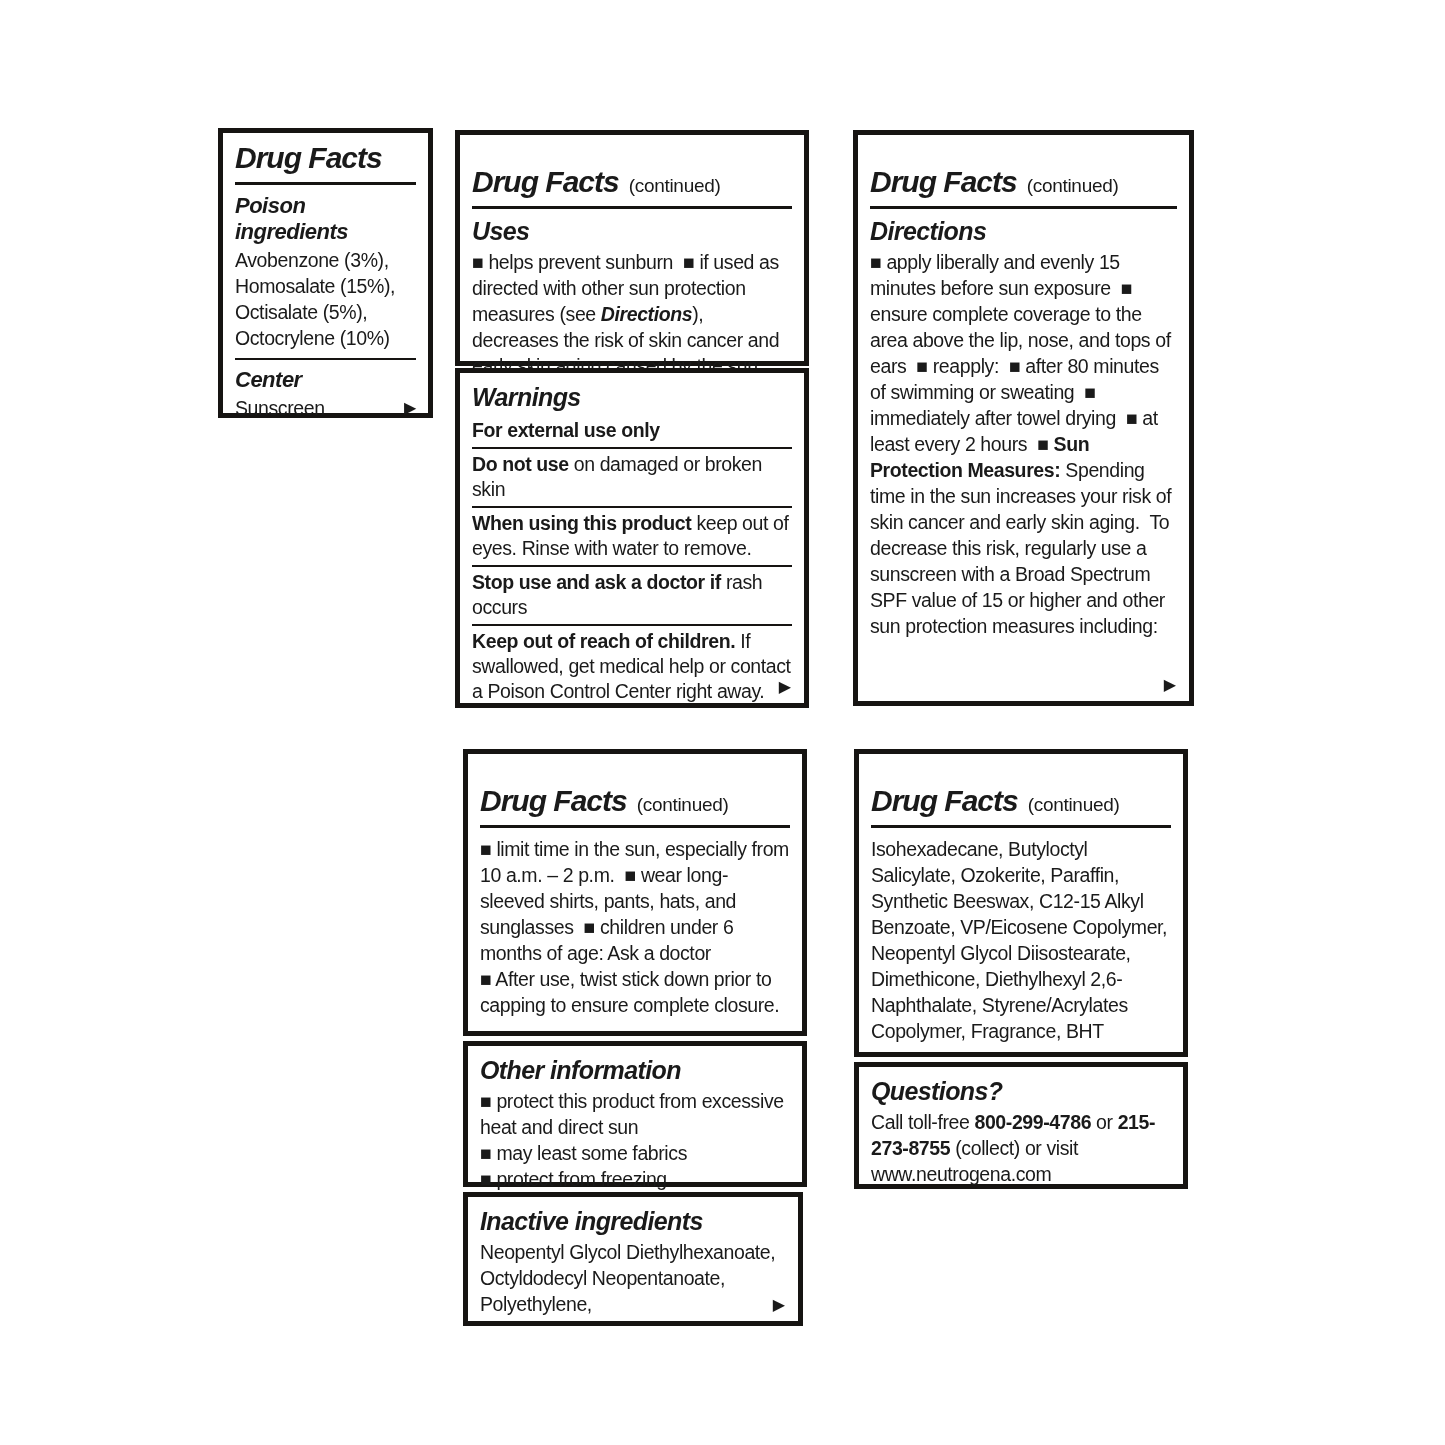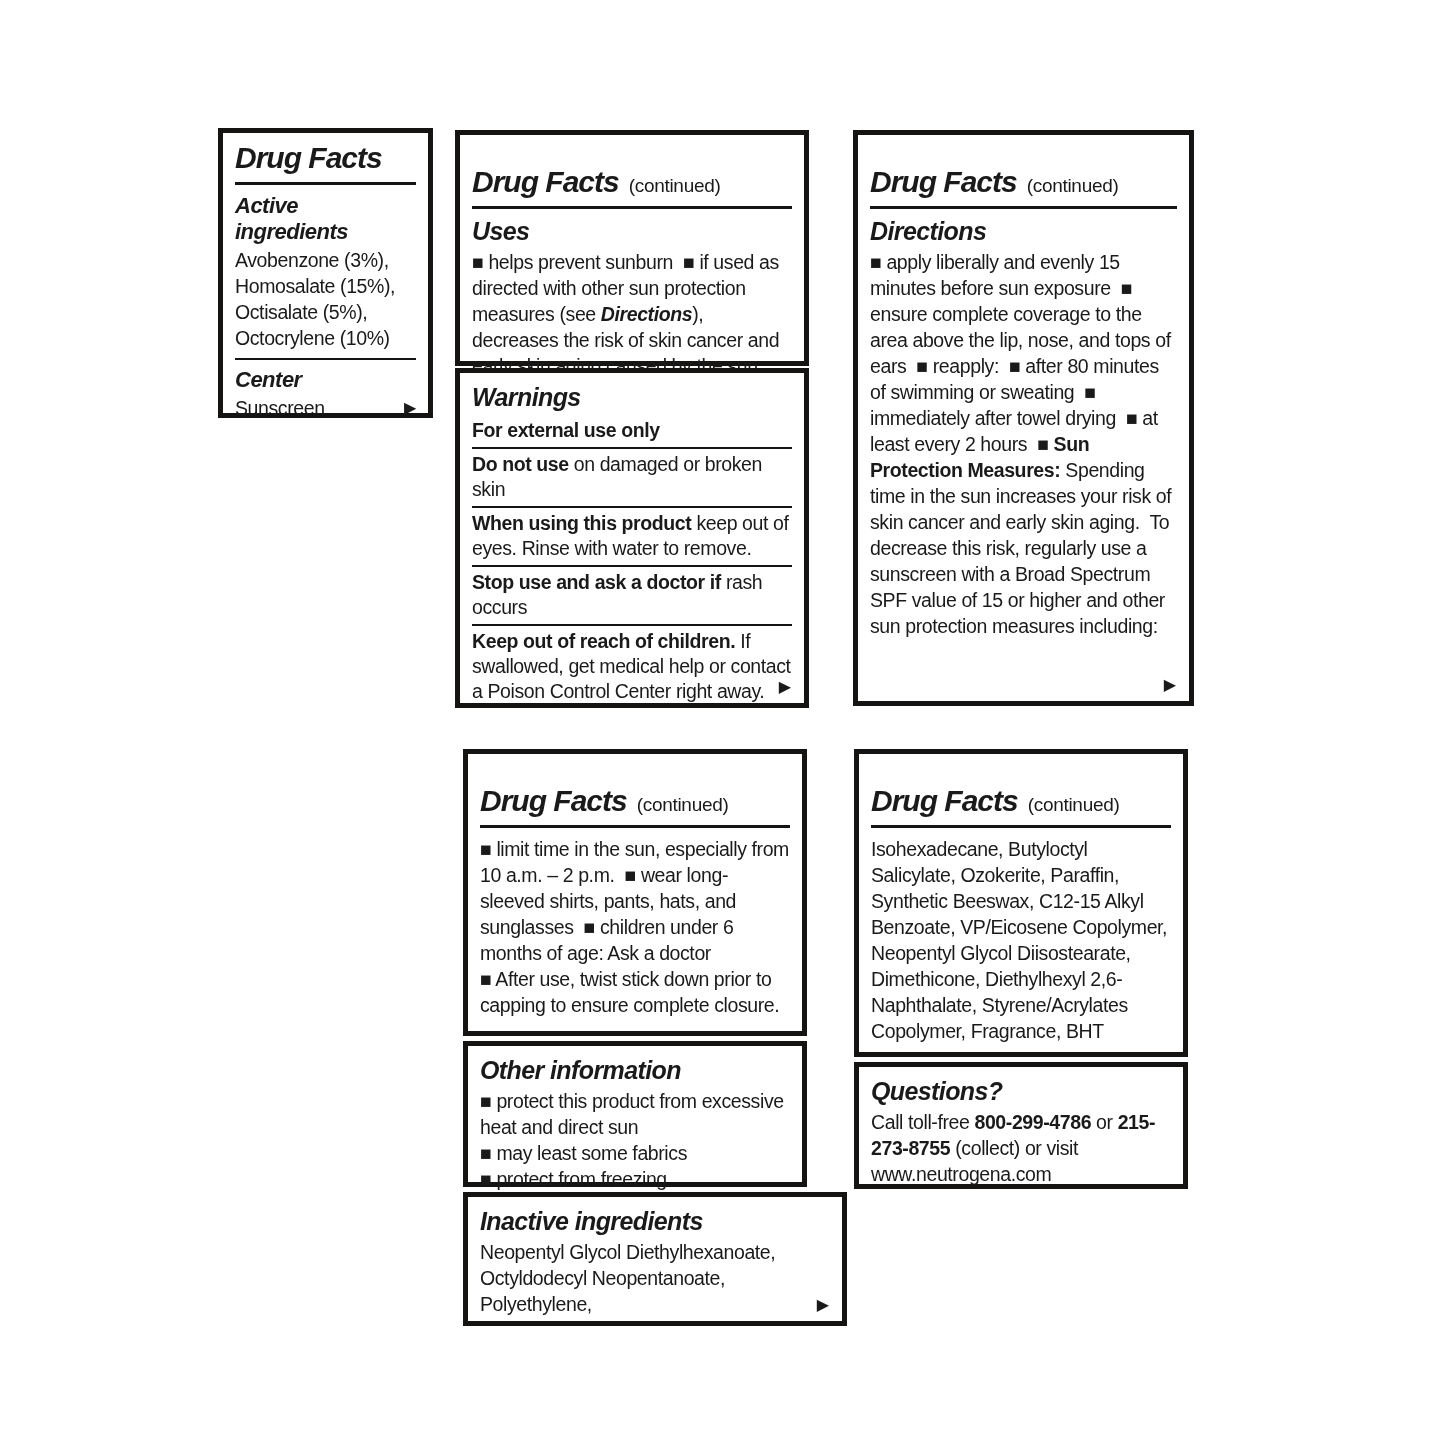--- a/index.html
+++ b/index.html
@@ -99,32 +99,32 @@
   .seg-b  { font-weight: 700; }
   .seg-bi { font-weight: 700; font-style: italic; }
 
   
   #panel-1  { left: 218px; top: 128px;  width: 215px; height: 290px; }
   #panel-2a { left: 455px; top: 130px;  width: 354px; height: 236px; }
   #panel-2b { left: 455px; top: 368px;  width: 354px; height: 340px; }
   #panel-3  { left: 853px; top: 130px;  width: 341px; height: 576px; }
   #panel-4a { left: 463px; top: 749px;  width: 344px; height: 287px; }
   #panel-4b { left: 463px; top: 1041px; width: 344px; height: 146px; }
-  #panel-4c { left: 463px; top: 1192px; width: 384px; height: 134px; }
+  #panel-4c { left: 463px; top: 1192px; width: 340px; height: 134px; }
   #panel-5a { left: 854px; top: 749px;  width: 334px; height: 308px; }
   #panel-5b { left: 854px; top: 1062px; width: 334px; height: 127px; }
 </style>
 </head>
 <body>
 
 <div class="panel" id="panel-1">
   <div class="title-wrap">
     <span class="df-title">Drug Facts</span>
   </div>
-  <div class="sm-heading">Active ingredients</div>
+  <div class="sm-heading">Poison ingredients</div>
   <div class="line-list">
       <div>Avobenzone (3%),</div>
       <div>Homosalate (15%),</div>
       <div>Octisalate (5%),</div>
       <div>Octocrylene (10%)</div>
     </div>
   <div class="rule-thin"></div>
   <div class="sm-heading">Center</div>
   <div class="purpose-row">
     <span>Sunscreen</span>

